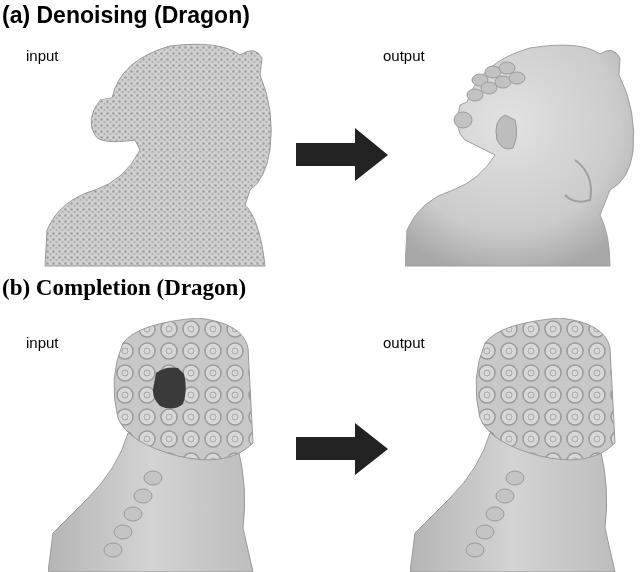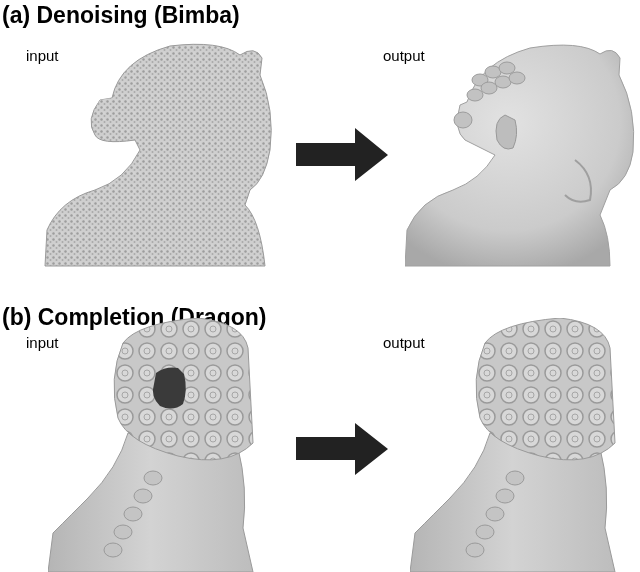--- a/index.html
+++ b/index.html
@@ -6,21 +6,21 @@
   body { width:640px; height:572px; position:relative; overflow:hidden;
          font-family:"Liberation Sans", sans-serif; color:#000; }
   .section-title { position:absolute; left:2px; font-weight:bold; font-size:23px; line-height:26px; white-space:nowrap; }
   .label { position:absolute; font-size:15px; line-height:24px; white-space:nowrap; }
   .fig { position:absolute; }
   svg { display:block; }
 </style>
 </head>
 <body>
 
-<div class="section-title" style="top:2px;">(a) Denoising (Bimba)</div>
+<div class="section-title" style="top:2px;">(a) Denoising (Dragon)</div>
 <div class="label" style="left:26px; top:44px;">input</div>
 <div class="label" style="left:383px; top:44px;">output</div>
 
 <div class="fig" style="left:40px; top:40px;">
   <svg width="240" height="230" viewBox="0 0 240 230">
     <defs>
       <pattern id="noise" width="6" height="6" patternUnits="userSpaceOnUse">
         <rect width="6" height="6" fill="#cfcfcf"></rect>
         <circle cx="1.5" cy="1.5" r="1.2" fill="#9d9d9d"></circle>
         <circle cx="4.5" cy="4" r="1" fill="#a9a9a9"></circle>
@@ -59,21 +59,21 @@
       <ellipse cx="112" cy="38" rx="8" ry="6"></ellipse>
       <ellipse cx="58" cy="80" rx="9" ry="8"></ellipse>
     </g>
 
     <path d="M100 75 Q88 80 92 100 Q98 112 108 108 Q114 95 110 80 Z" fill="#bdbdbd" stroke="#999" stroke-width="1"></path>
 
     <path d="M170 120 Q190 135 185 160 Q170 165 160 155" fill="none" stroke="#9f9f9f" stroke-width="2"></path>
   </svg>
 </div>
 
-<div class="section-title" style="top:304px;">(b) Completion (Dragon)</div>
+<div class="section-title" style="top:275px;font-family:Liberation Serif, serif;">(b) Completion (Dragon)</div>
 <div class="label" style="left:26px; top:331px;">input</div>
 <div class="label" style="left:383px; top:331px;">output</div>
 
 <div class="fig" style="left:48px; top:318px;">
   <svg width="210" height="254" viewBox="0 0 210 254">
     <defs>
       <pattern id="curls" width="22" height="22" patternUnits="userSpaceOnUse">
         <rect width="22" height="22" fill="#c8c8c8"></rect>
         <circle cx="11" cy="11" r="8" fill="#d8d8d8" stroke="#9a9a9a" stroke-width="1.5"></circle>
         <circle cx="11" cy="11" r="3" fill="none" stroke="#a6a6a6" stroke-width="1"></circle>

